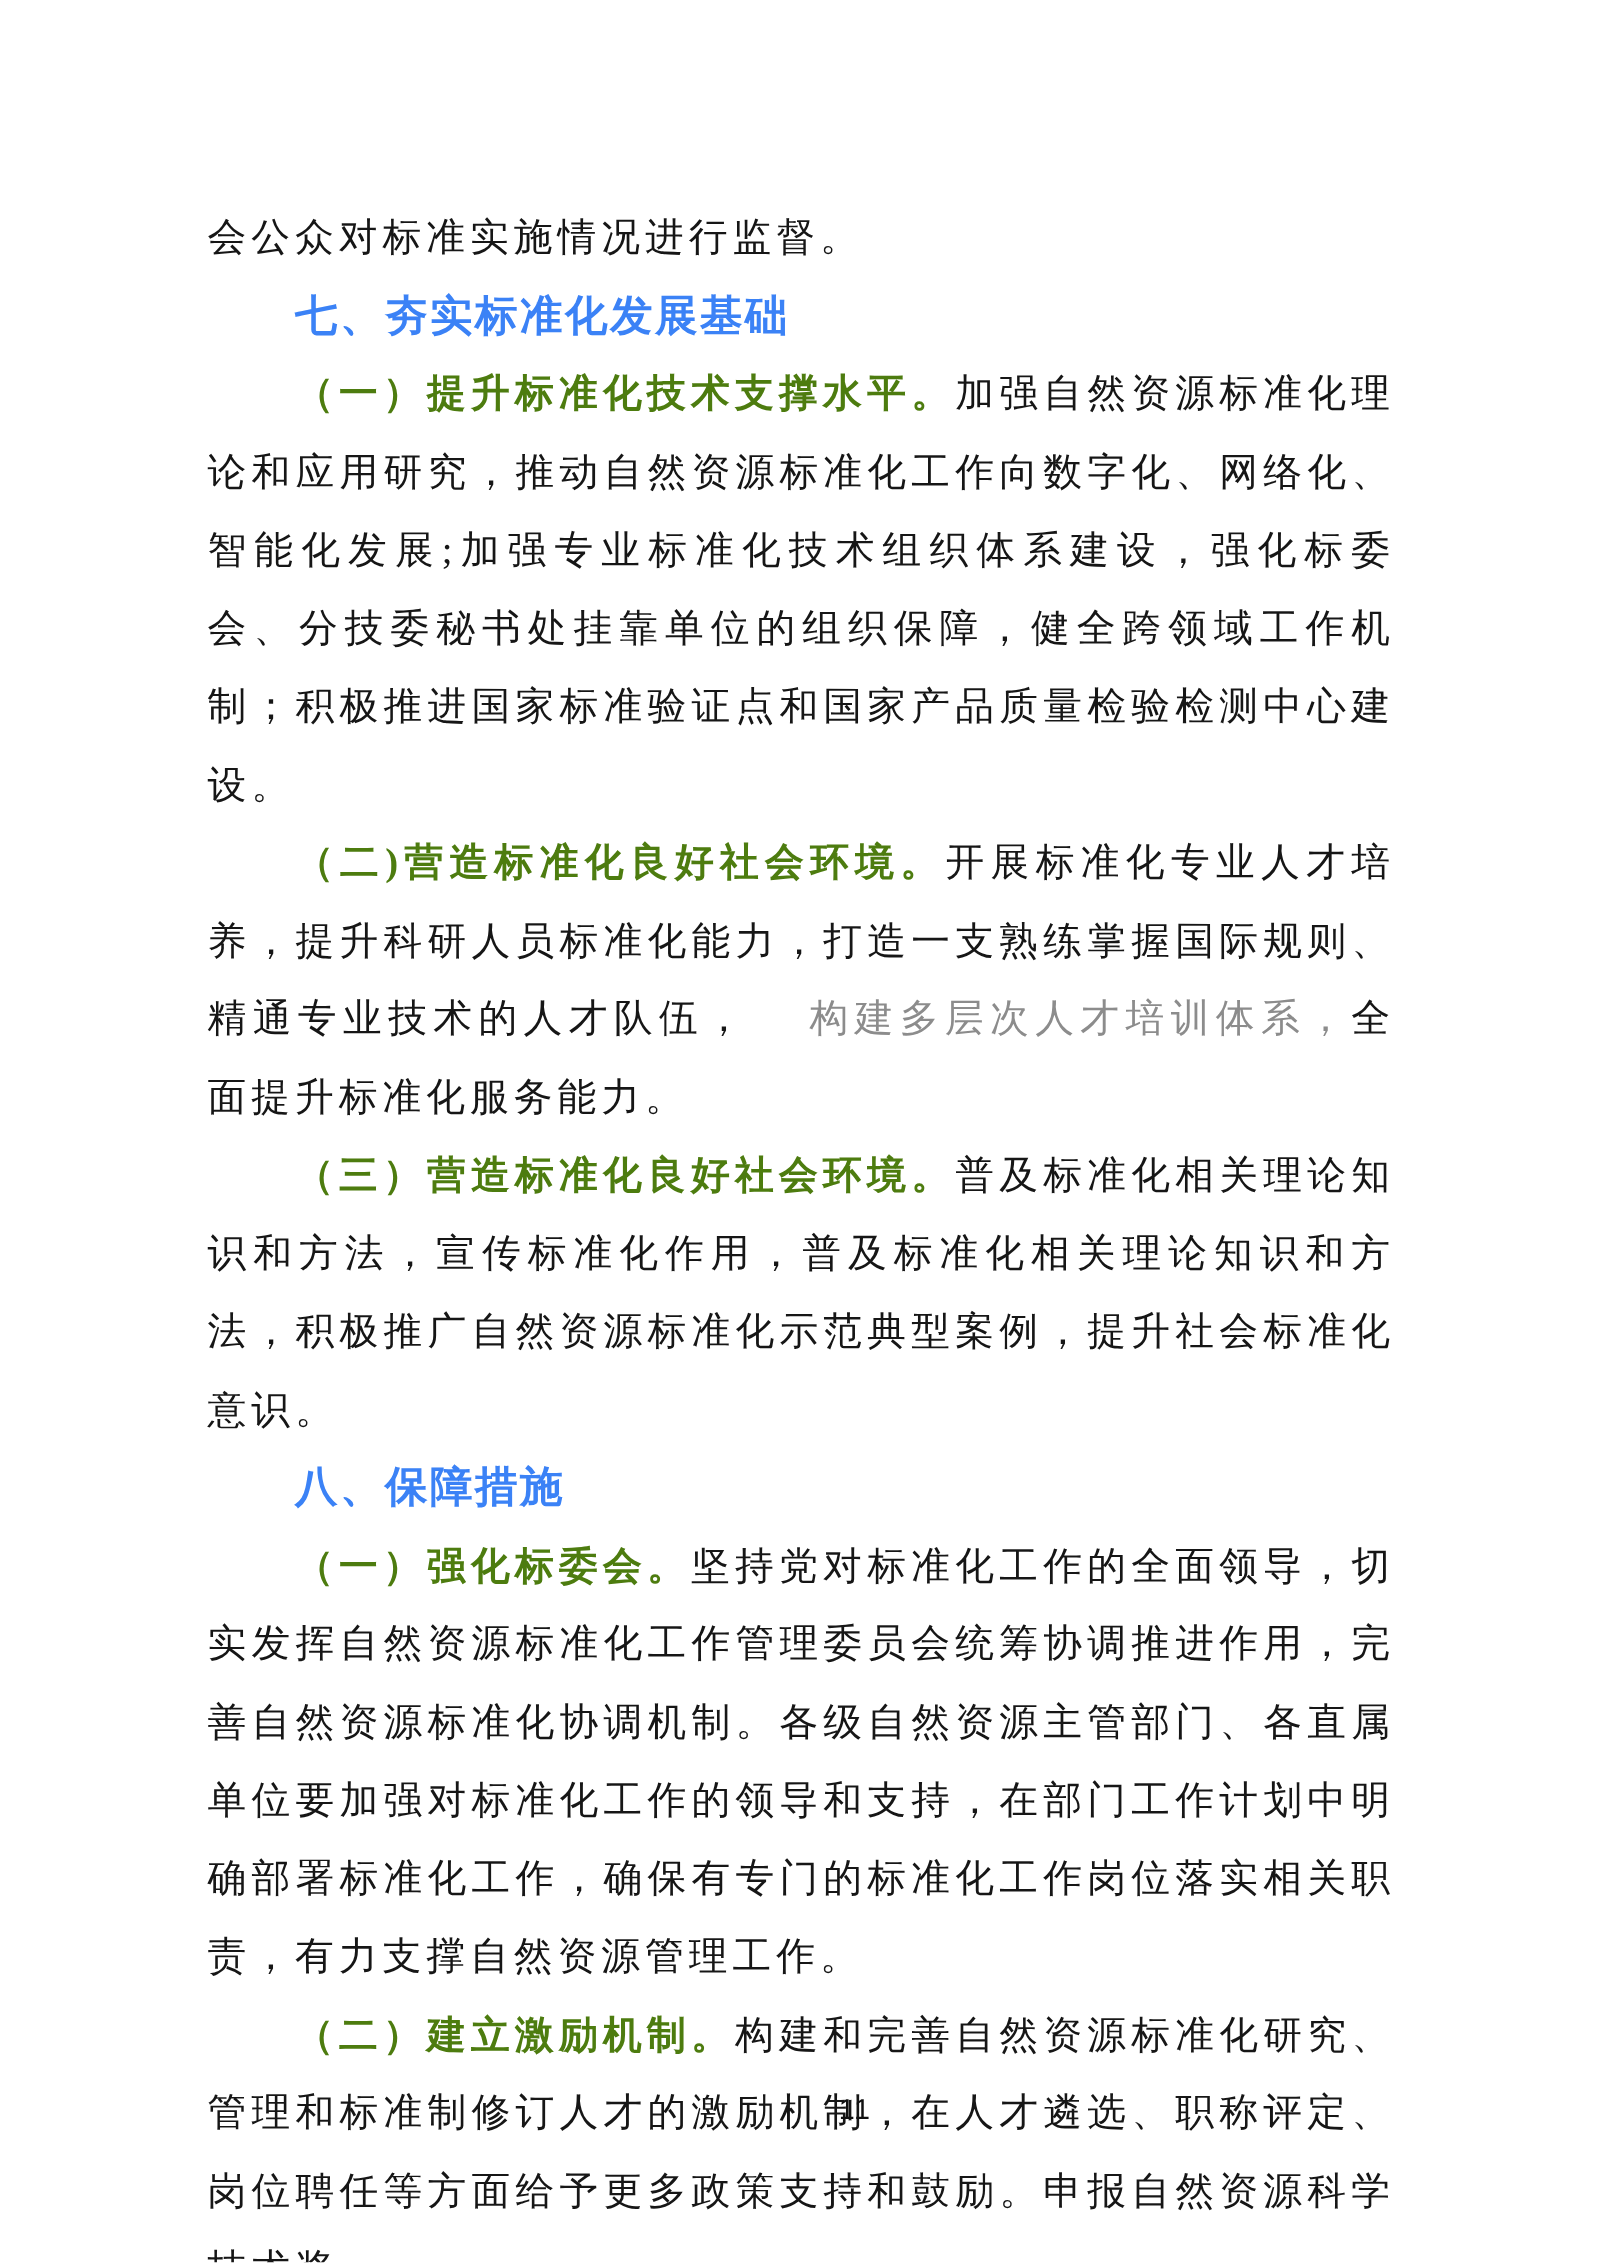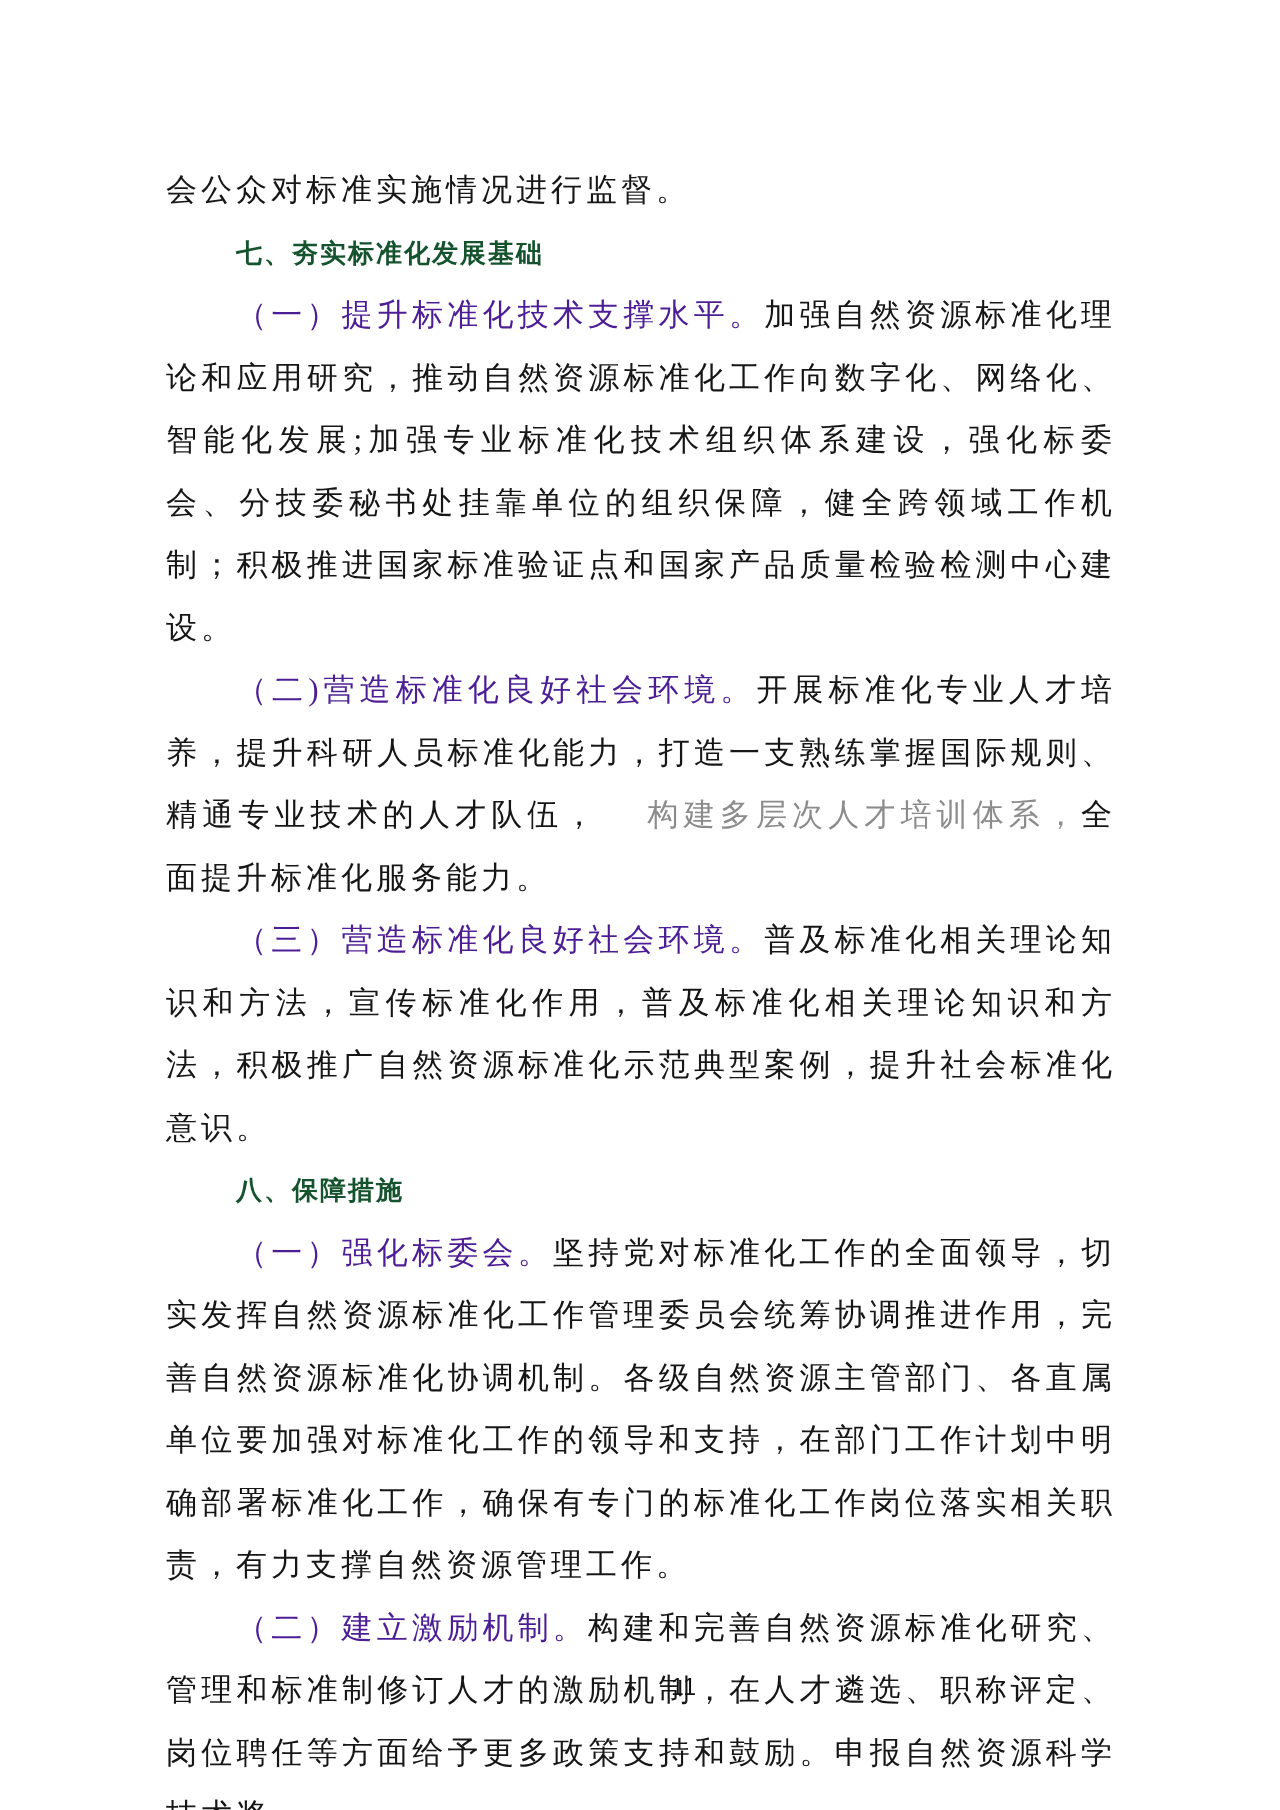--- a/index.html
+++ b/index.html
@@ -34,29 +34,29 @@
     text-indent: 70px;
   }
   .body-line.no-indent {
     text-indent: 0;
     text-align: left;
   }
   .heading {
     margin: 0;
     font-family: "Liberation Sans", sans-serif;
     font-weight: 700;
-    font-size: 26px;
+    font-size: 34px;
     line-height: 62.5px;
     letter-spacing: 2px;
-    color: #14532d;
+    color: #3b82f6;
     text-indent: 70px;
   }
   .lead {
-    font-weight: 400;
-    color: #4c1d95;
+    font-weight: 700;
+    color: #4d7c0f;
   }
   .muted {
     color: #8c8c8c;
     margin-left: 48px;
   }
   .page-number {
     position: absolute;
     top: 1672px;
     left: 0;
     width: 1280px;

